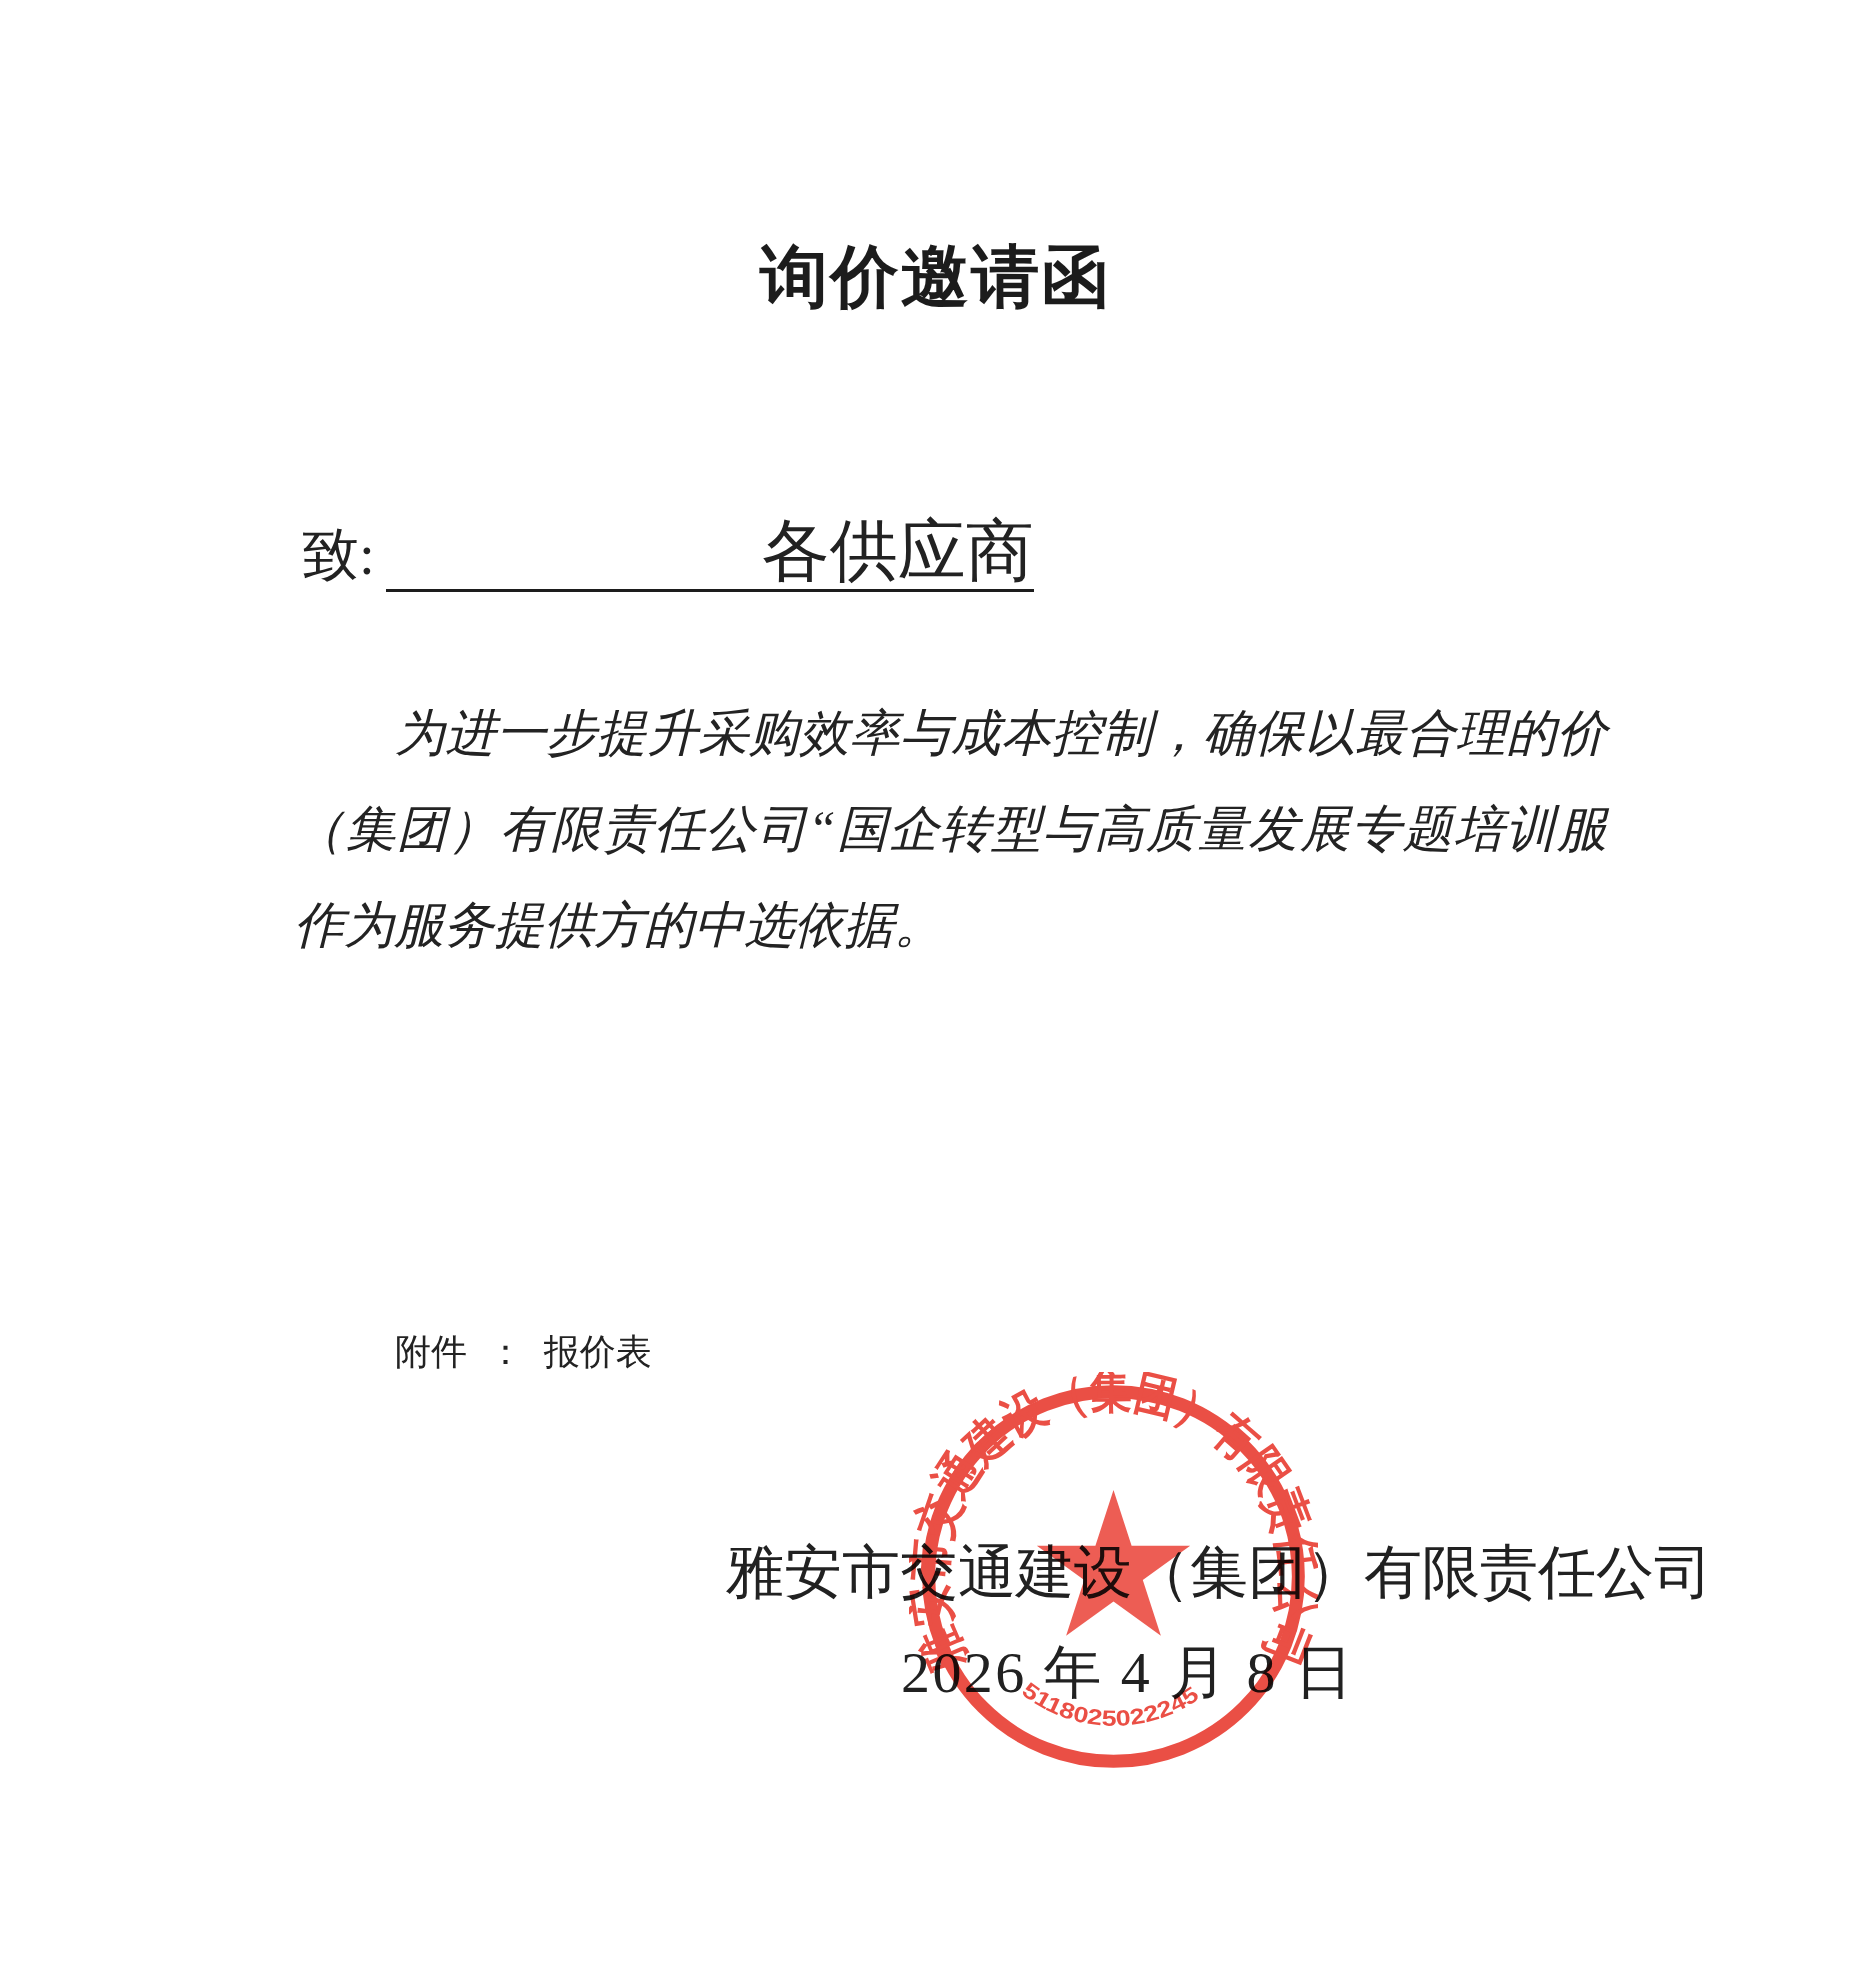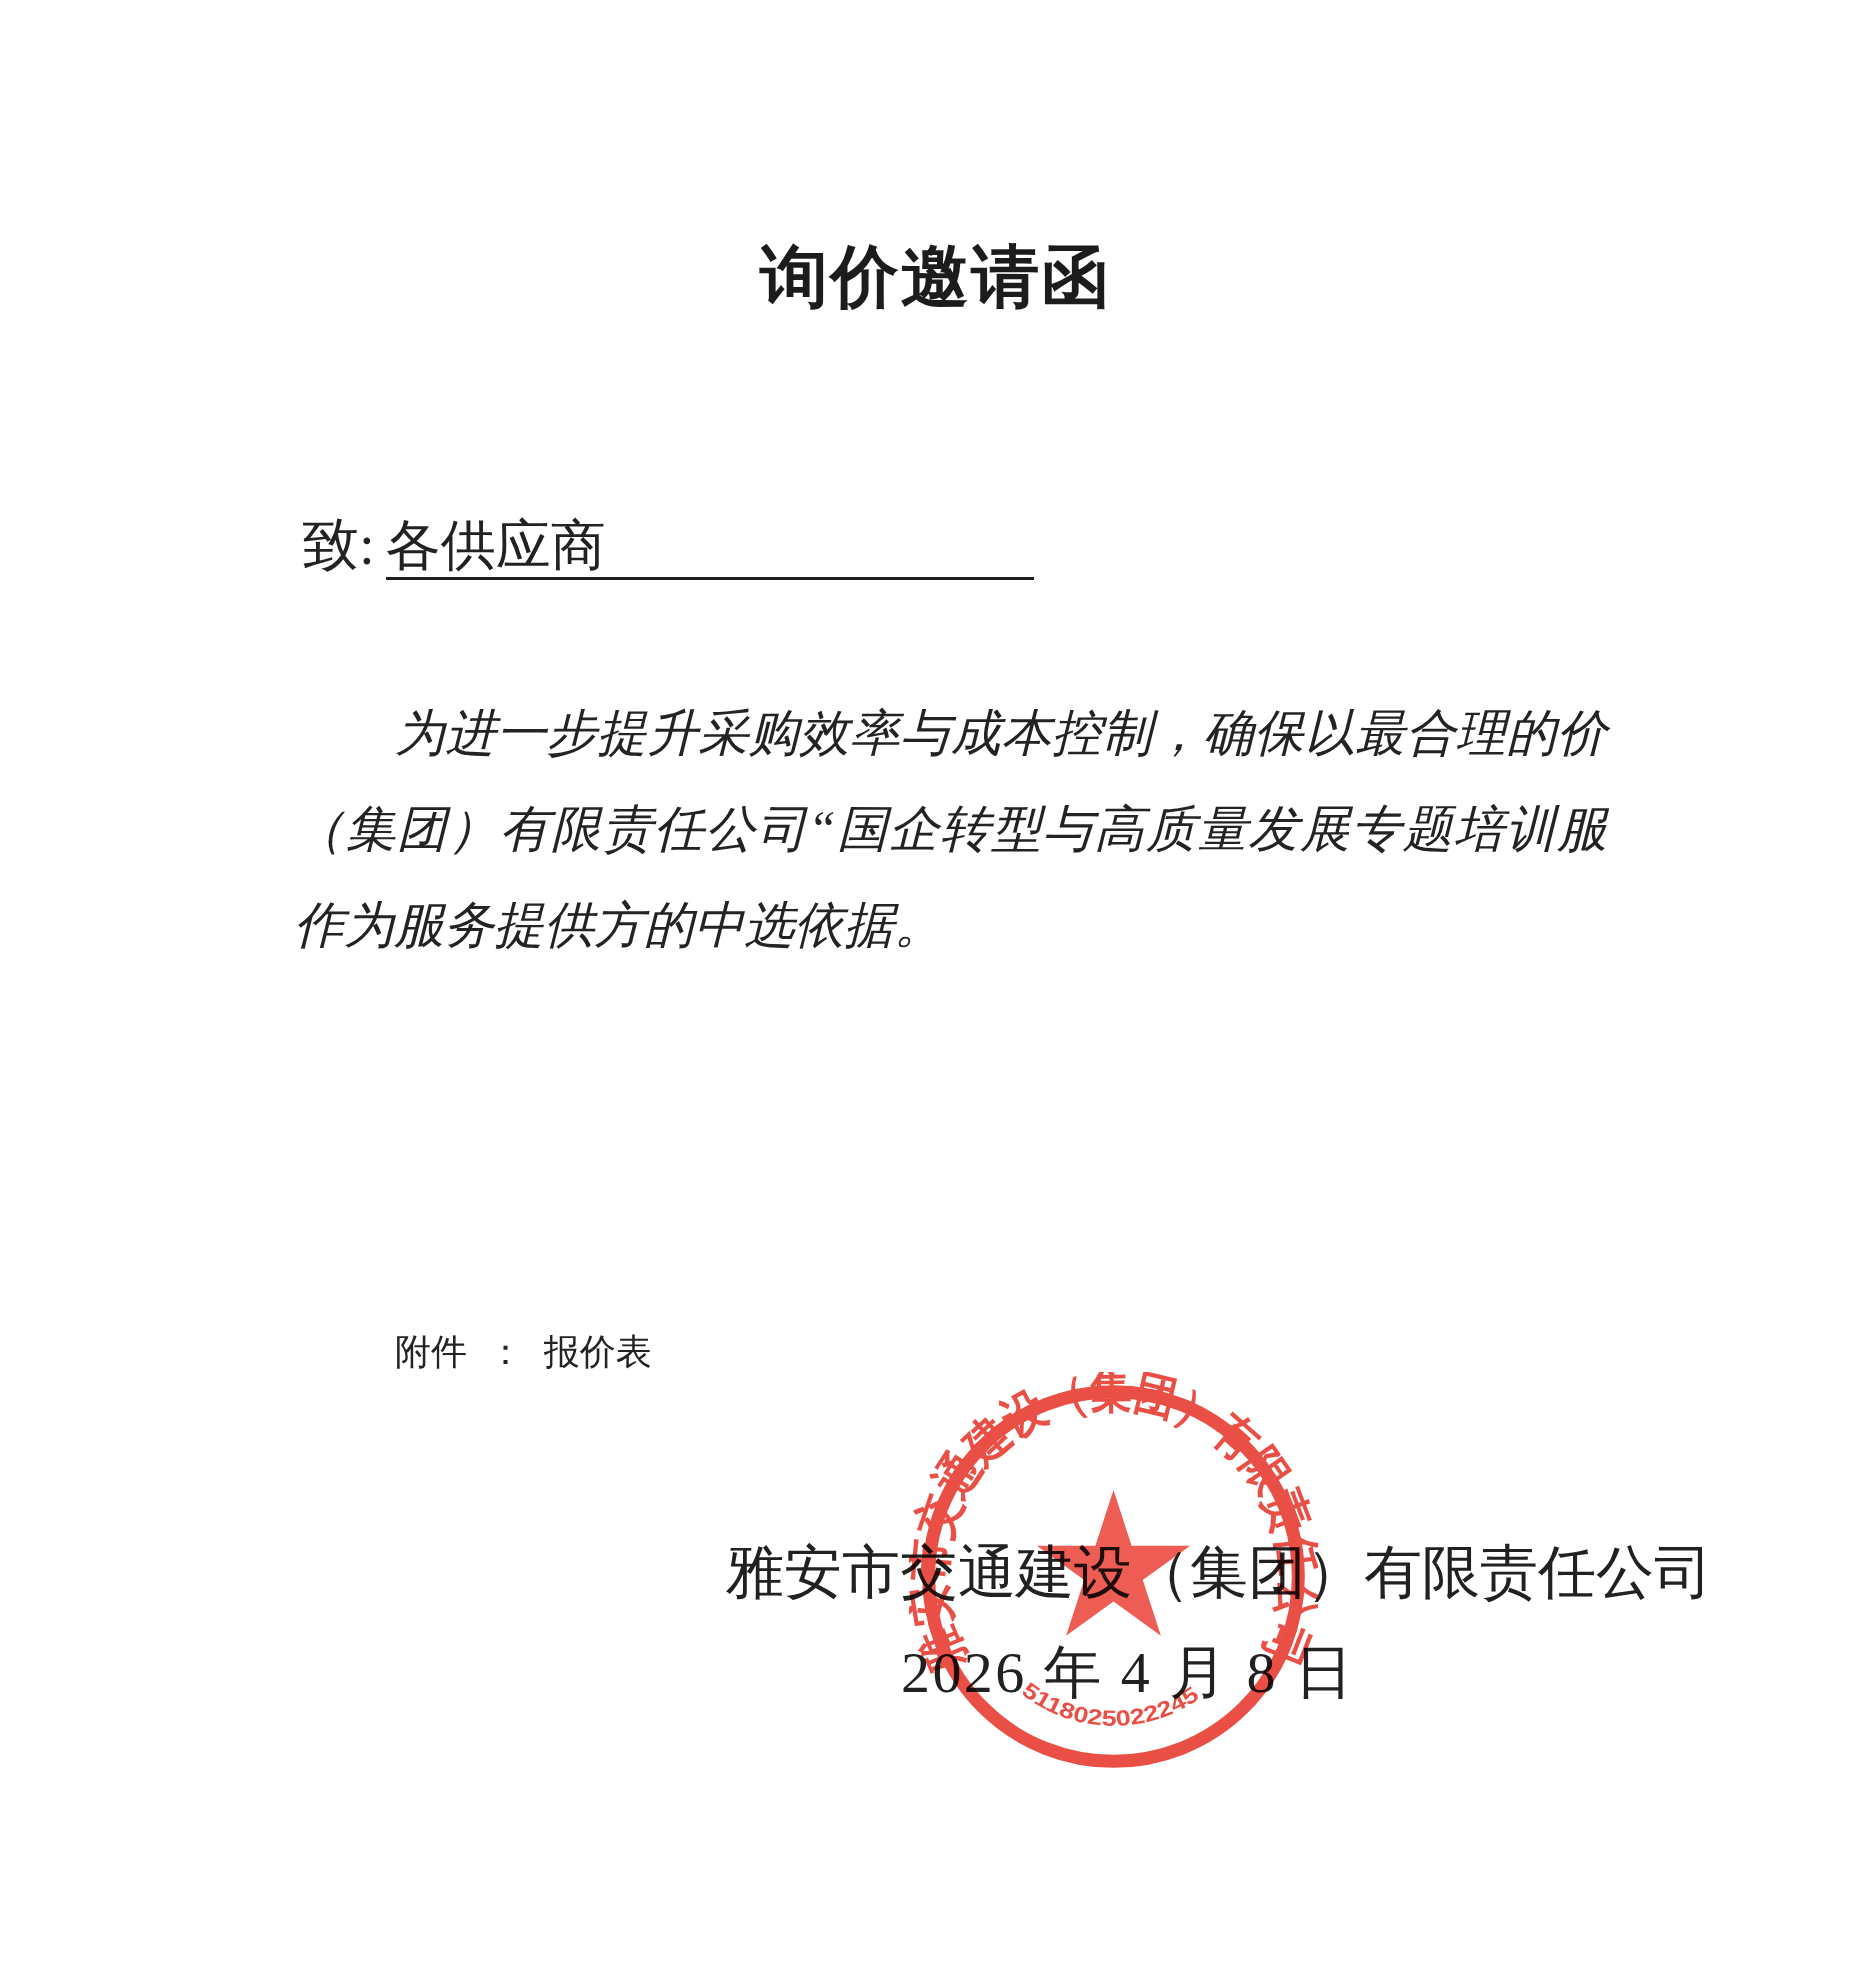--- a/index.html
+++ b/index.html
@@ -35,23 +35,23 @@
     left: 302px;
     font-size: 57px;
     line-height: 1.1;
     color: #222222;
     white-space: nowrap;
   }
   .salutation .blank {
     display: inline-block;
     width: 648px;
     margin-left: 11px;
-    text-align: left;
+    text-align: right;
     border-bottom: 3.5px solid #1d1d1d;
-    font-size: 55px;
+    font-size: 68px;
   }
 
   
   .body-par {
     position: absolute;
     left: 294px;
     top: 685px;
     width: 1313px;
     font-size: 50px;
     color: #232323;

